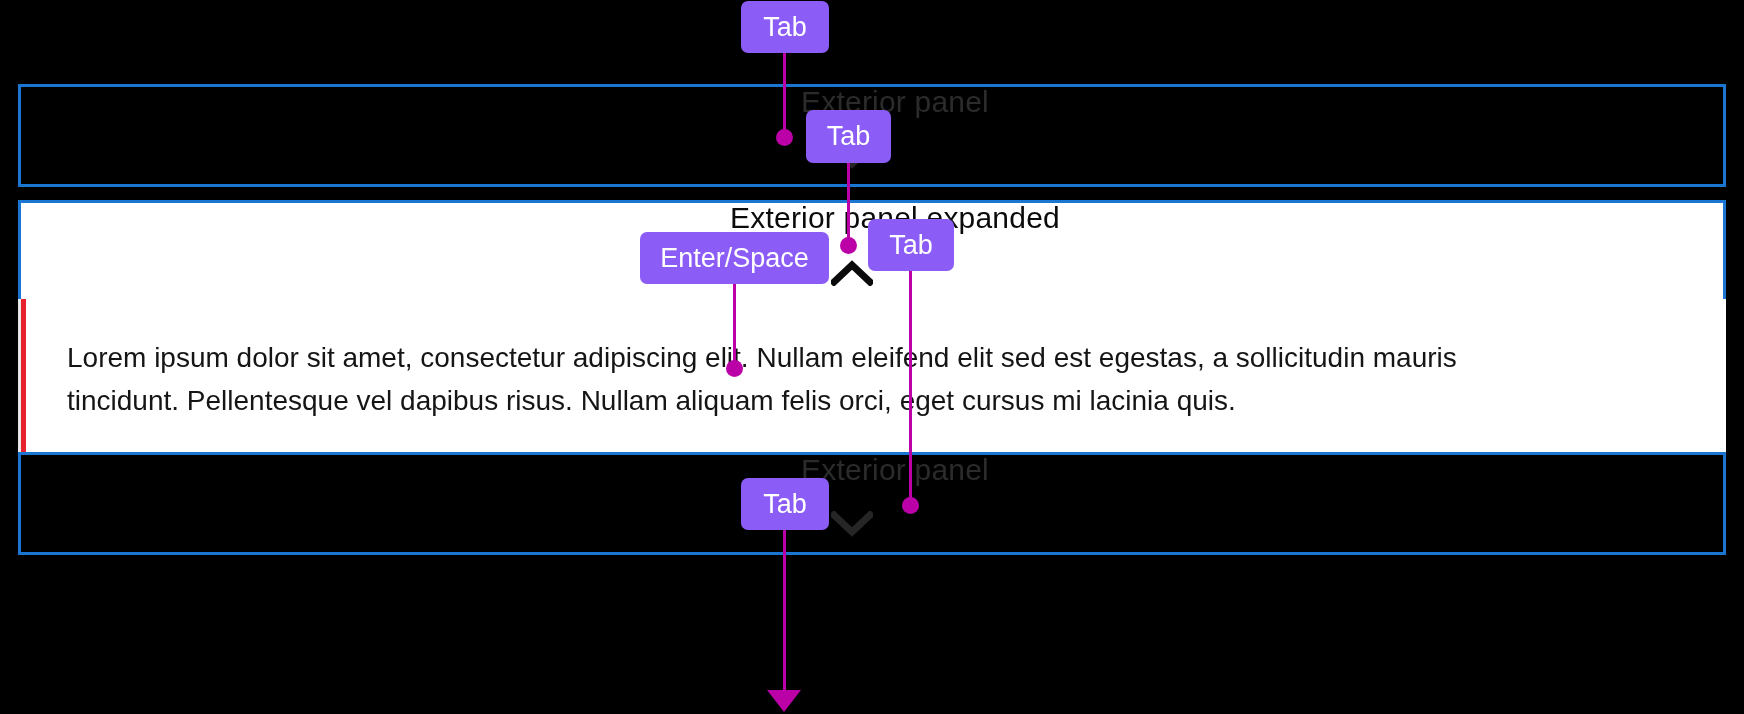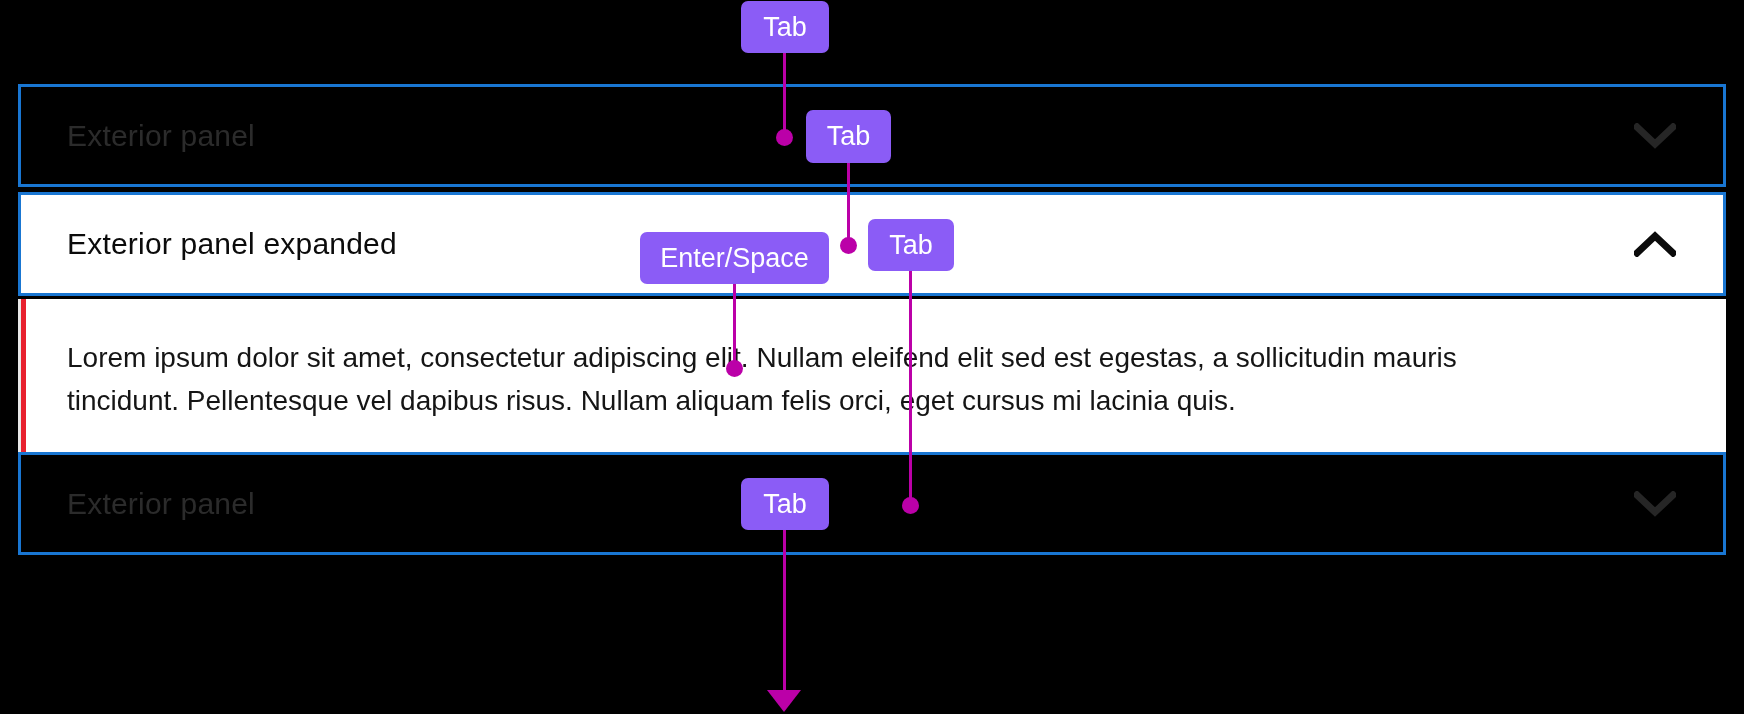--- a/index.html
+++ b/index.html
@@ -9,21 +9,21 @@
     font-family:"Liberation Sans", sans-serif;
     overflow:hidden;
   }
   #stage{ position:relative; width:1744px; height:714px; background:#000; }
 
   
   .panel{
     position:absolute;
     left:18px; width:1708px;
     border:3px solid #1976d2;
-    display:flex; align-items:center;
+    display:flex; align-items:center;flex-direction:column;
   }
   .panel.collapsed{ background:#000000; height:103px; }
   .panel.expanded-header{
     background:#ffffff; height:104px;
     border-left:3px solid #1976d2;
   }
   .panel-title{
     font-size:30px; letter-spacing:.2px;
     padding-left:46px; flex:1 1 auto;
     white-space:nowrap; line-height:1;
@@ -108,21 +108,21 @@
       <svg width="42" height="26" viewBox="0 0 42 26" aria-hidden="true">
         <path d="M3 4 L21 21 L39 4" fill="none" stroke="#262626" stroke-width="7" stroke-linecap="square" stroke-linejoin="miter"></path>
       </svg>
     </div>
   </div>
 
   <div class="badge" style="left:806px; top:110px; width:85px; height:53px;">Tab</div>
   <div class="conn" style="left:847px; top:163px; height:83px;"></div>
   <div class="dot" style="left:840px; top:237px;"></div>
 
-  <div class="panel expanded-header" style="top:192px;">
+  <div class="panel expanded-header" style="top:200px;">
     <div class="panel-title">Exterior panel expanded</div>
     <div class="chevron">
       <svg width="42" height="26" viewBox="0 0 42 26" aria-hidden="true">
         <path d="M3 22 L21 5 L39 22" fill="none" stroke="#0b0b0b" stroke-width="7" stroke-linecap="square" stroke-linejoin="miter"></path>
       </svg>
     </div>
   </div>
 
   <div class="badge" style="left:640px; top:232px; width:189px; height:52px;">Enter/Space</div>
   <div class="conn" style="left:733px; top:271px; height:99px;"></div>

